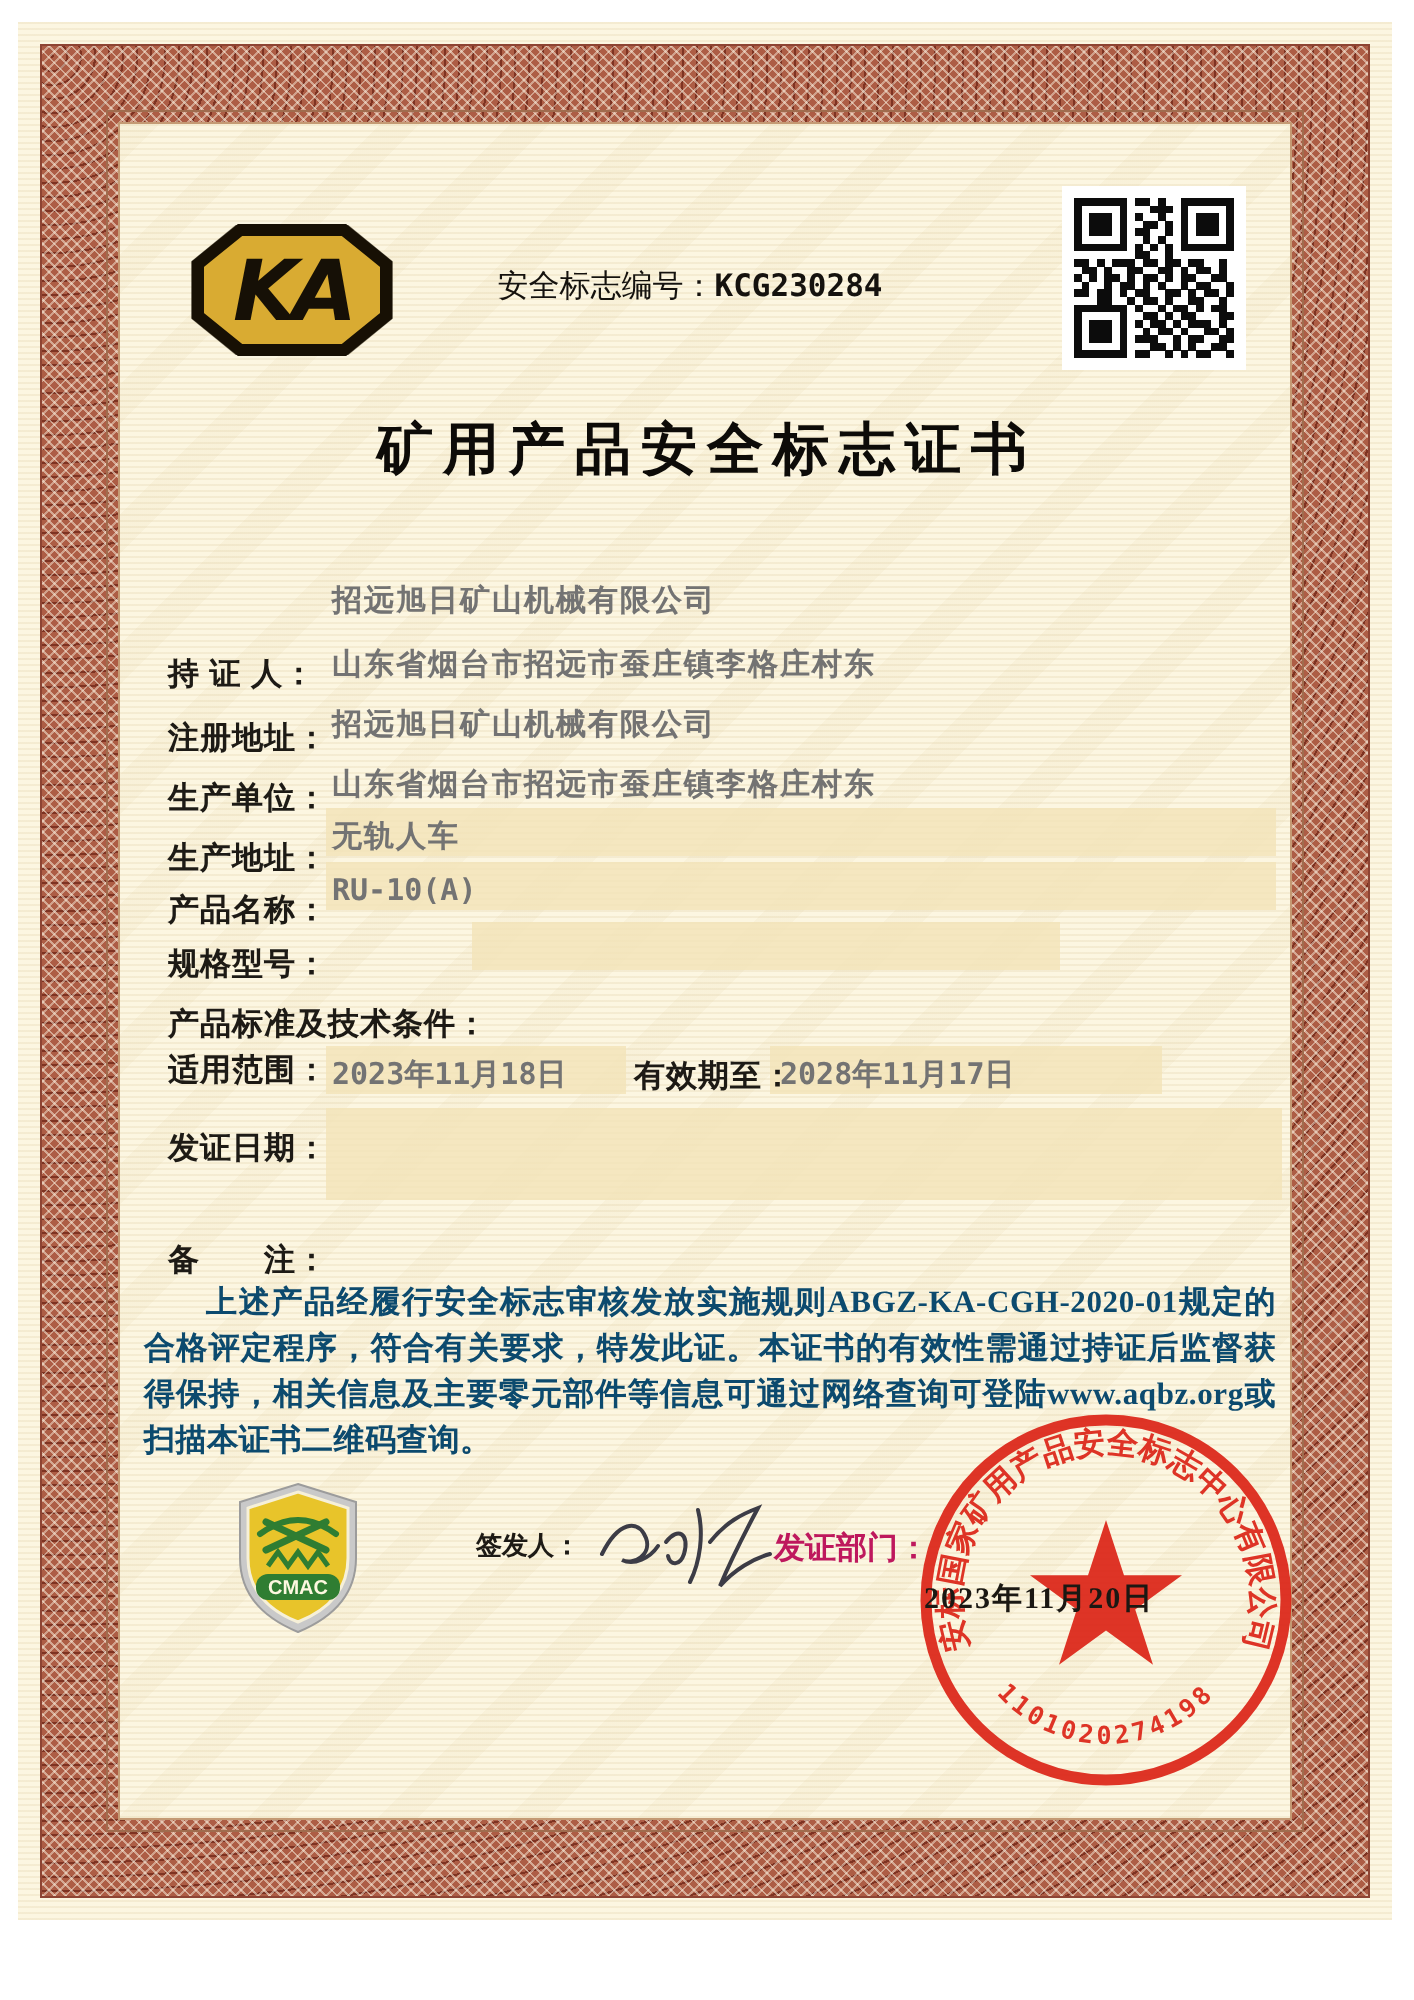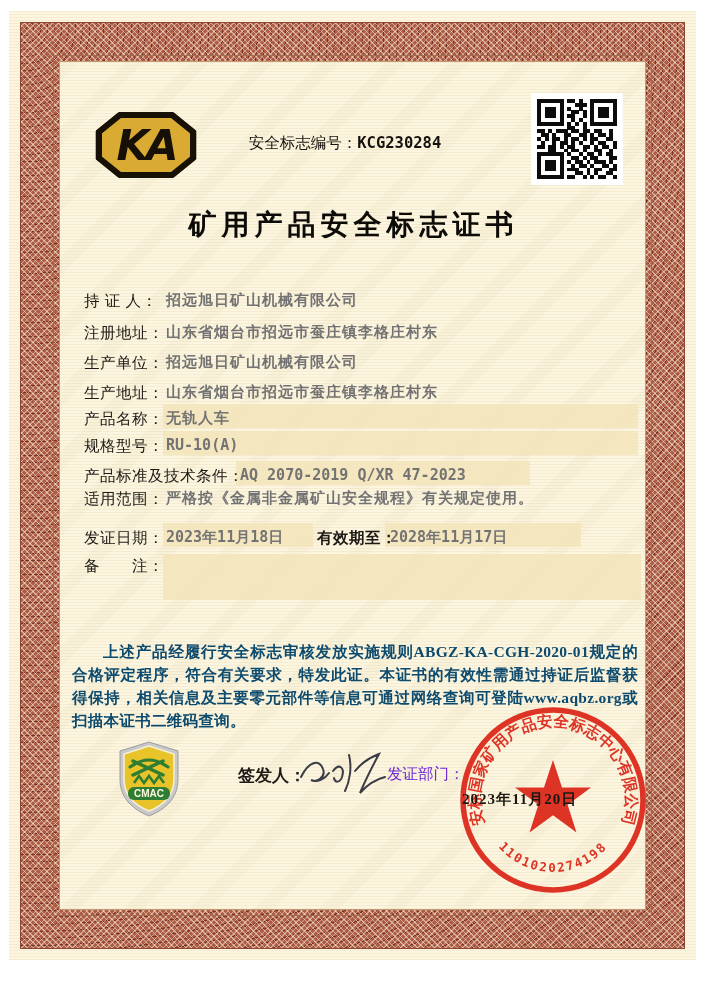--- a/index.html
+++ b/index.html
@@ -44,52 +44,52 @@
   .qr-box{position:absolute;left:531px;top:93px;width:92px;height:92px;background:#ffffff;}
   .qr-box svg{position:absolute;left:6px;top:6px;shape-rendering:crispEdges;fill:#0c0c0c;}
 
   .cert-title{
     position:absolute;left:0;top:206px;width:100%;text-align:center;
     font-size:28px;font-weight:900;letter-spacing:5px;color:#0d0b08;
     font-family:"Liberation Serif","DejaVu Serif",serif;
   }
 
   .row{position:absolute;left:0;top:0;width:100%;height:24px;white-space:nowrap;z-index:2;}
-  .row .lab{position:absolute;left:84px;font-size:15.5px;font-weight:400;color:#1d1a15;letter-spacing:.5px;}
+  .row .lab{position:absolute;left:84px;font-size:15.5px;font-weight:700;color:#1d1a15;letter-spacing:.5px;margin-top:36px;}
   .row .val{position:absolute;left:166px;font-size:15px;font-weight:600;color:#737373;
             font-family:"Liberation Serif","DejaVu Serif",serif;letter-spacing:1px;}
   .row .val.code{font-family:"DejaVu Sans Mono","Liberation Mono",monospace;font-weight:700;letter-spacing:0;}
   #row-0{top:291px}#row-1{top:323px}#row-2{top:353px}#row-3{top:383px}
   #row-4{top:409px}#row-5{top:436px}#row-6{top:466px}#row-7{top:489px}
   #row-6 .val{left:240px}
   #row-dates{top:528px}
   #row-dates .lab2{position:absolute;left:317px;font-size:15.5px;font-weight:600;color:#1d1a15;letter-spacing:.5px;text-align:center;}
   #row-dates .val2{position:absolute;left:390px;}
-  #row-remark{top:556px;height:48px;}
+  #row-remark{top:584px;height:48px;}
   #row-remark .val{white-space:pre-line;line-height:21px;}
 
   .tanbox{position:absolute;background:#f3e3b8;opacity:.8;z-index:1;}
   #tb-1{left:163px;top:404px;width:475px;height:24px;}
   #tb-2{left:163px;top:431px;width:475px;height:24px;}
   #tb-3{left:236px;top:461px;width:294px;height:24px;}
   #tb-4{left:163px;top:523px;width:150px;height:24px;}
   #tb-5{left:385px;top:523px;width:196px;height:24px;}
   #tb-6{left:163px;top:554px;width:478px;height:46px;}
 
   .footer-para{
     position:absolute;left:72px;top:640px;width:566px;
     font-size:15.5px;line-height:23px;font-weight:700;color:#0c4a6e;
     font-family:"Liberation Serif","DejaVu Serif",serif;
     text-indent:2em;text-align:justify;letter-spacing:.3px;
   }
 
   .cmac-badge{position:absolute;left:116px;top:741px;width:66px;height:76px;}
-  .signer-label{position:absolute;left:238px;top:764px;font-size:17px;font-weight:600;color:#1d1a15;}
+  .signer-label{position:absolute;left:238px;top:764px;font-size:13px;font-weight:600;color:#1d1a15;}
   .signature{position:absolute;left:297px;top:747px;width:92px;height:52px;}
-  .dept-label{position:absolute;left:387px;top:764px;font-size:15.5px;font-weight:400;color:#6d28d9;}
+  .dept-label{position:absolute;left:387px;top:764px;font-size:15.5px;font-weight:700;color:#be185d;}
 
   .seal{position:absolute;left:453px;top:697px;width:200px;height:200px;z-index:4;}
   .seal-date{
     position:absolute;left:462px;top:790px;z-index:5;
     font-size:15px;font-weight:700;color:#1b1813;letter-spacing:1px;
     font-family:"Liberation Serif","DejaVu Serif",serif;
   }
 </style>
 </head>
 <body>
@@ -381,25 +381,23 @@
 <div class="row" id="row-4">
   <span class="lab">产品名称：</span>
   <span class="val">无轨人车</span>
 </div>
 <div class="row" id="row-5">
   <span class="lab">规格型号：</span>
   <span class="val code">RU-10(A)</span>
 </div>
 <div class="row" id="row-6">
   <span class="lab">产品标准及技术条件：</span>
-  <span class="val code">AQ 2070-2019 Q/XR 47-2023</span>
 </div>
 <div class="row" id="row-7">
   <span class="lab">适用范围：</span>
-  <span class="val">严格按《金属非金属矿山安全规程》有关规定使用。</span>
 </div>
 
 <div class="row" id="row-dates">
   <span class="lab">发证日期：</span>
   <span class="val code">2023年11月18日</span>
   <span class="lab2">有效期至：</span>
   <span class="val code val2">2028年11月17日</span>
 </div>
 
 <div class="row" id="row-remark">

